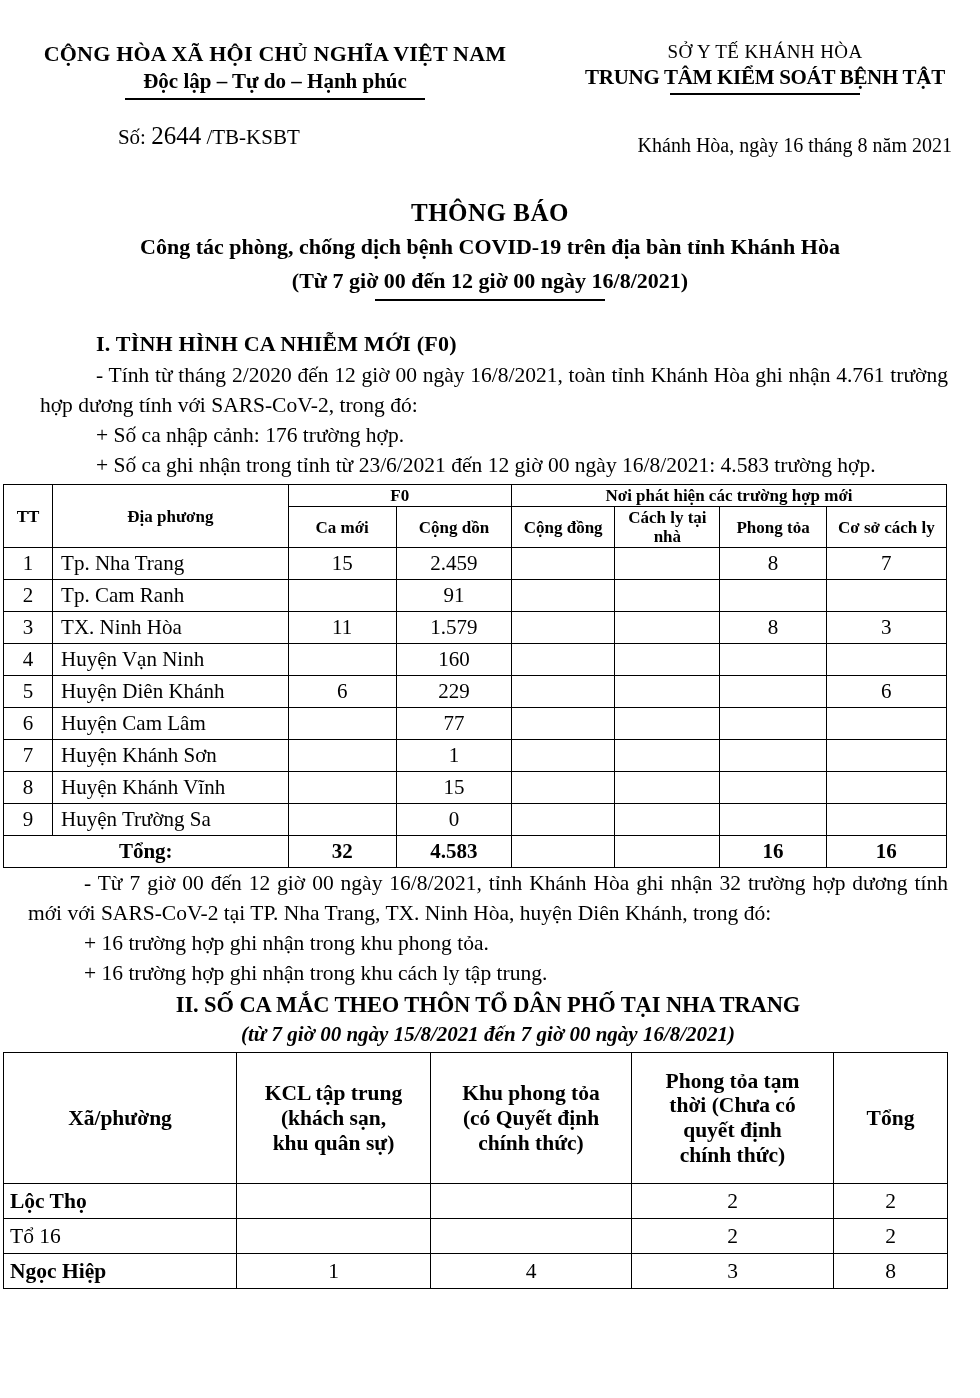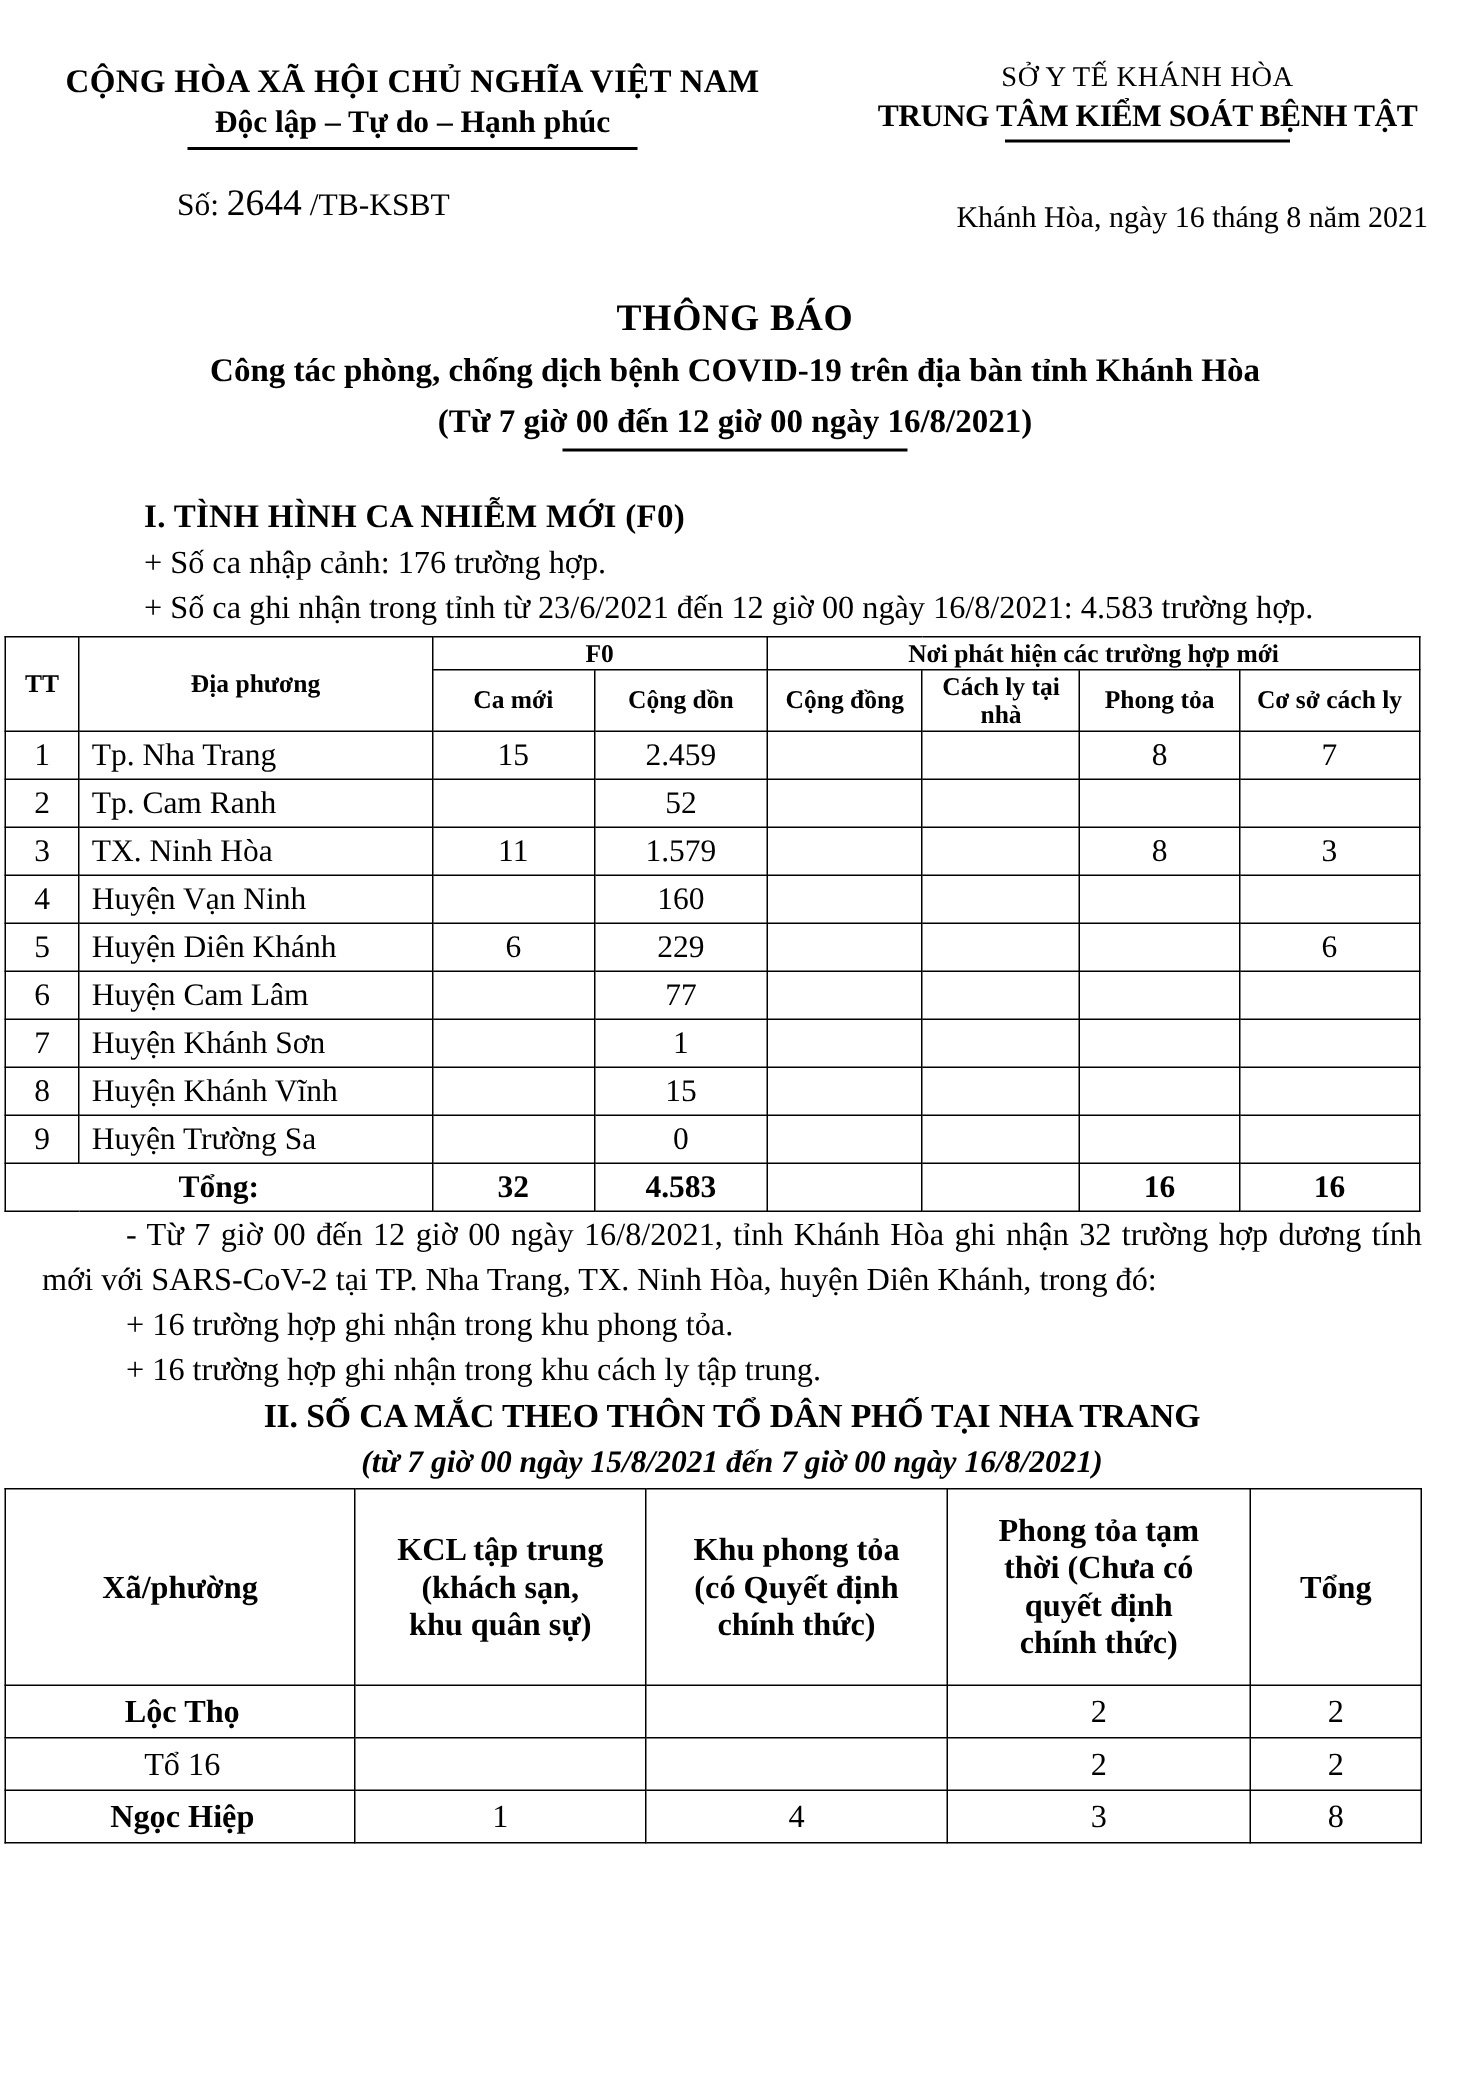--- a/index.html
+++ b/index.html
@@ -179,21 +179,21 @@
     line-height: 1.16;
     font-size: 21.5px;
     height: 128px;
   }
   .tbl-ward td {
     height: 32px;
     text-align: center;
     font-size: 21.5px;
   }
   .tbl-ward td.ward-name {
-    text-align: center;
+    text-align: left;
     padding-left: 6px;
   }
   .ward-bold { font-weight: bold; }
 </style>
 </head>
 <body>
 
 <div class="masthead">
   <div class="masthead-col masthead-right">
     <div class="nation-line-1">CỘNG HÒA XÃ HỘI CHỦ NGHĨA VIỆT NAM</div>
@@ -218,20 +218,21 @@
 
 <div class="titleblock">
   <div class="title-main">THÔNG BÁO</div>
   <div class="title-sub">Công tác phòng, chống dịch bệnh COVID-19 trên địa bàn tỉnh Khánh Hòa</div>
   <div class="title-sub">(Từ 7 giờ 00 đến 12 giờ 00 ngày 16/8/2021)</div>
   <div class="title-rule"></div>
 </div>
 
 <div class="body-area">
   <div class="heading-i">I. TÌNH HÌNH CA NHIỄM MỚI (F0)</div>
+  <div class="p-indent">- Tính từ tháng 2/2020 đến 12 giờ 00 ngày 16/8/2021, toàn tỉnh Khánh Hòa ghi nhận 4.761 trường hợp dương tính với SARS-CoV-2, trong đó:</div>
   <div class="p-indent">+ Số ca nhập cảnh: 176 trường hợp.</div>
   <div class="p-indent">+ Số ca ghi nhận trong tỉnh từ 23/6/2021 đến 12 giờ 00 ngày 16/8/2021: 4.583 trường hợp.</div>
 </div>
 
 <table class="tbl-f0">
   <colgroup>
     <col style="width:49px">
       <col style="width:235px">
       <col style="width:108px">
       <col style="width:115px">
@@ -264,21 +265,21 @@
         <td class="cell-c">2.459</td>
         <td class="cell-c"></td>
         <td class="cell-c"></td>
         <td class="cell-c">8</td>
         <td class="cell-c">7</td>
       </tr>
     <tr>
         <td class="cell-c">2</td>
         <td class="cell-l">Tp. Cam Ranh</td>
         <td class="cell-c"></td>
-        <td class="cell-c">52</td>
+        <td class="cell-c">91</td>
         <td class="cell-c"></td>
         <td class="cell-c"></td>
         <td class="cell-c"></td>
         <td class="cell-c"></td>
       </tr>
     <tr>
         <td class="cell-c">3</td>
         <td class="cell-l">TX. Ninh Hòa</td>
         <td class="cell-c">11</td>
         <td class="cell-c">1.579</td>

